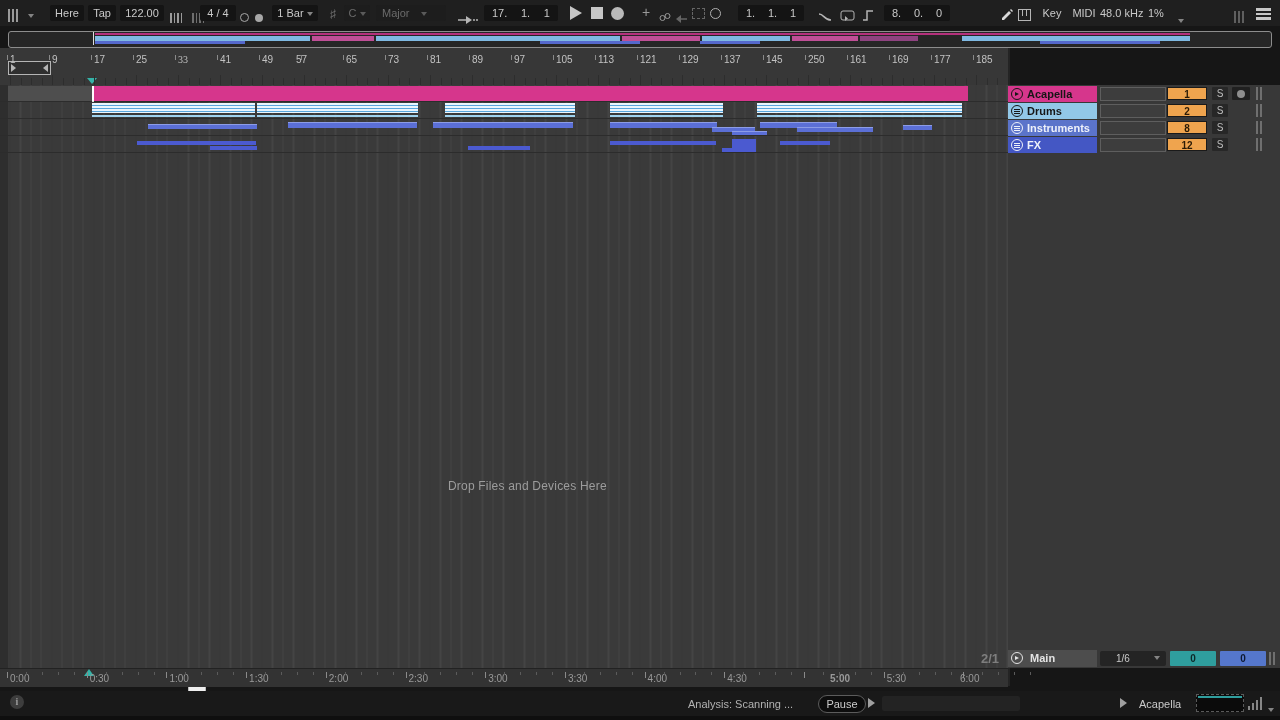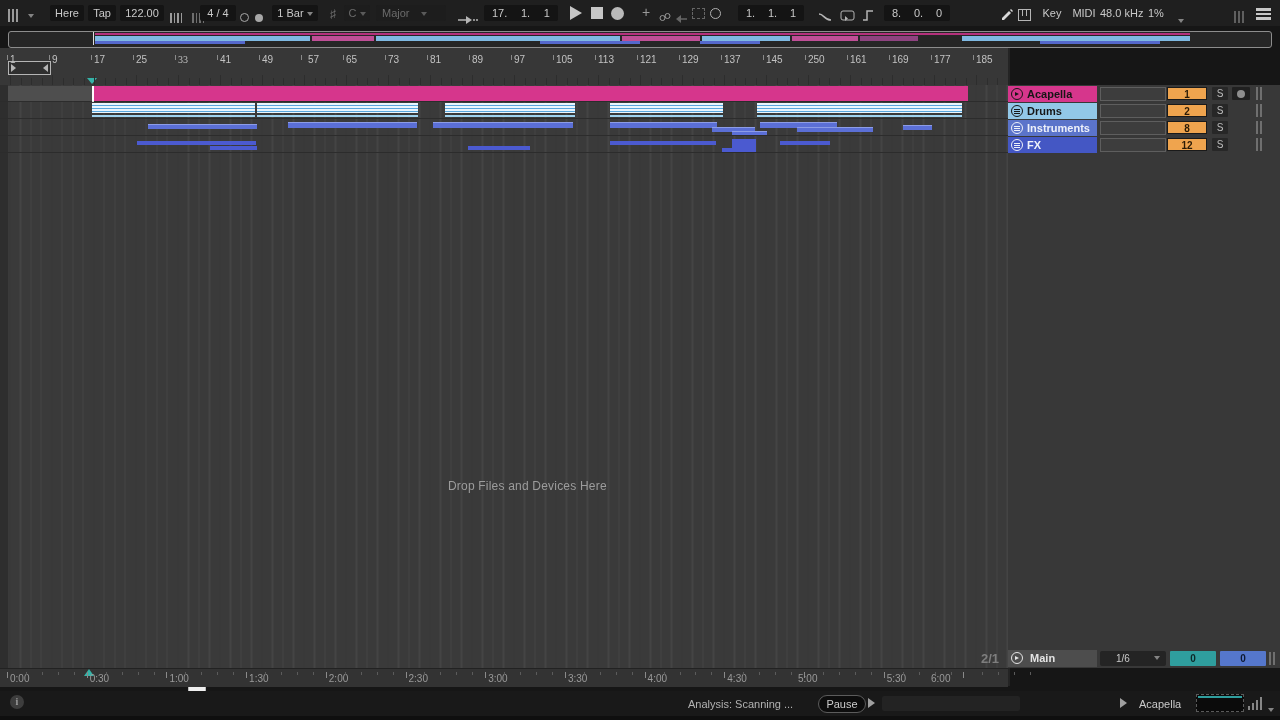--- a/index.html
+++ b/index.html
@@ -276,21 +276,21 @@
       <div class="barnum" style="left: 94px;">17</div>
       <div class="bartick" style="left: 133px;"></div>
       <div class="barnum" style="left: 136px;">25</div>
       <div class="bartick" style="left: 175px;"></div>
       <div class="barnum" style="left: 178px; font-family: Liberation Serif, serif;">33</div>
       <div class="bartick" style="left: 217px;"></div>
       <div class="barnum" style="left: 220px;">41</div>
       <div class="bartick" style="left: 259px;"></div>
       <div class="barnum" style="left: 262px;">49</div>
       <div class="bartick" style="left: 301px;"></div>
-      <div class="barnum" style="left: 308px;">57</div>
+      <div class="barnum" style="left: 296px;">57</div>
       <div class="bartick" style="left: 343px;"></div>
       <div class="barnum" style="left: 346px;">65</div>
       <div class="bartick" style="left: 385px;"></div>
       <div class="barnum" style="left: 388px;">73</div>
       <div class="bartick" style="left: 427px;"></div>
       <div class="barnum" style="left: 430px;">81</div>
       <div class="bartick" style="left: 469px;"></div>
       <div class="barnum" style="left: 472px;">89</div>
       <div class="bartick" style="left: 511px;"></div>
       <div class="barnum" style="left: 514px;">97</div>
@@ -577,33 +577,33 @@
       <div class="tminor" style="left: 679.5px;"></div>
       <div class="tminor" style="left: 695.4px;"></div>
       <div class="tminor" style="left: 711.4px;"></div>
       <div class="tlab-tick" style="left: 724.3px;"></div>
       <div class="tlab" style="left: 727.3px;">4:30</div>
       <div class="tminor" style="left: 743.2px;"></div>
       <div class="tminor" style="left: 759.2px;"></div>
       <div class="tminor" style="left: 775.1px;"></div>
       <div class="tminor" style="left: 791.1px;"></div>
       <div class="tlab-tick" style="left: 804px;"></div>
-      <div class="tlab" style="left: 798px;">5:00</div>
+      <div class="tlab" style="left: 830px; font-weight: bold;">5:00</div>
       <div class="tminor" style="left: 822.9px;"></div>
       <div class="tminor" style="left: 838.9px;"></div>
       <div class="tminor" style="left: 854.8px;"></div>
       <div class="tminor" style="left: 870.8px;"></div>
       <div class="tlab-tick" style="left: 883.7px;"></div>
       <div class="tlab" style="left: 886.7px;">5:30</div>
       <div class="tminor" style="left: 902.6px;"></div>
       <div class="tminor" style="left: 918.6px;"></div>
       <div class="tminor" style="left: 934.5px;"></div>
       <div class="tminor" style="left: 950.5px;"></div>
       <div class="tlab-tick" style="left: 963.4px;"></div>
-      <div class="tlab" style="left: 931px;">6:00</div>
+      <div class="tlab" style="left: 960px;">6:00</div>
       <div class="tminor" style="left: 982.3px;"></div>
       <div class="tminor" style="left: 998.3px;"></div>
       <div class="tminor" style="left: 1014.2px;"></div>
       <div class="tminor" style="left: 1030.2px;"></div>
     </div>
 
   <div id="statusbar">
     <div id="info-icon">i</div>
     <div id="analysis-msg">Analysis: Scanning ...</div>
     <div id="pause-btn">Pause</div>

